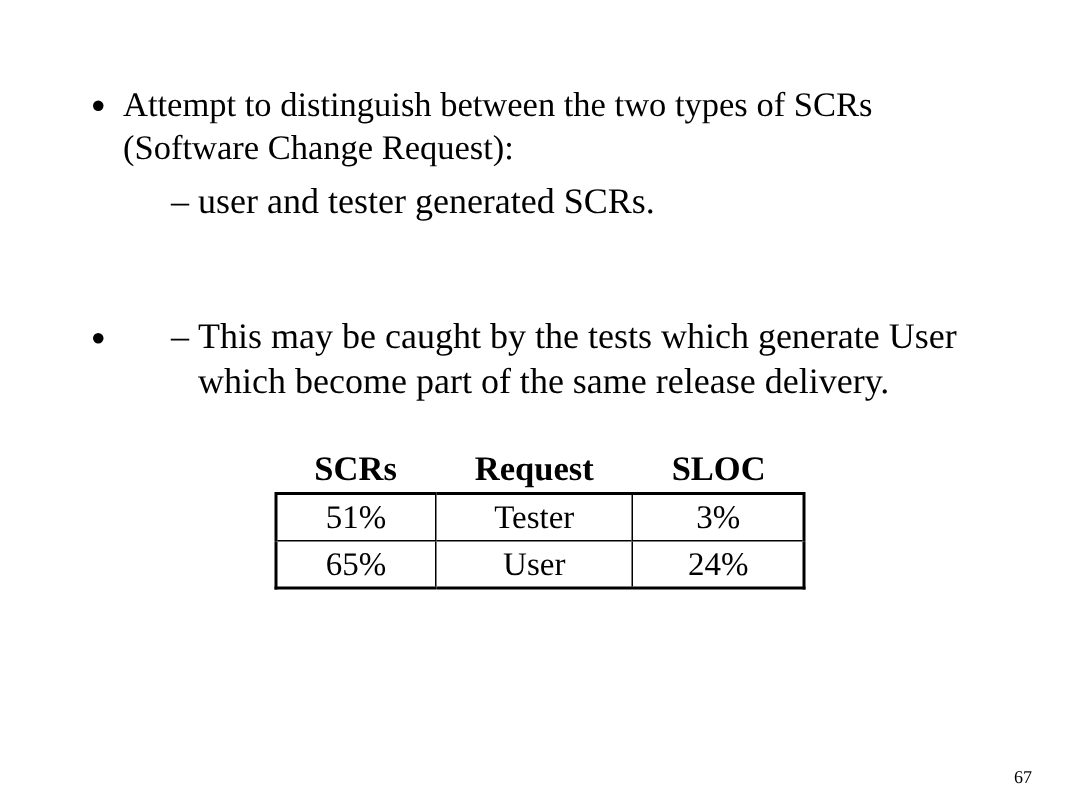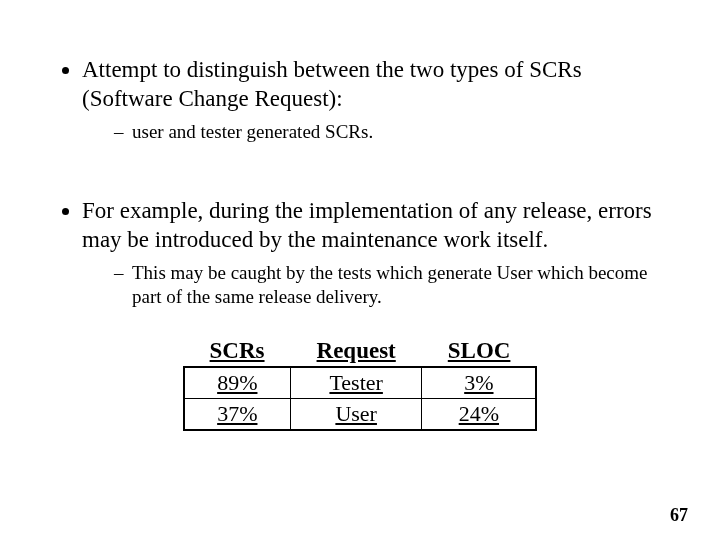--- a/index.html
+++ b/index.html
@@ -25,21 +25,21 @@
     font-size: 23px;
     line-height: 1.25;
   }
   ul.level1 > li {
     margin-bottom: 8px;
   }
   ul.level2 {
     list-style: none;
     margin: 6px 0 28px 0;
     padding-left: 32px;
-    font-size: 19px;
+    font-size: 24px;
     line-height: 1.25;
   }
   ul.level2 > li {
     position: relative;
     padding-left: 18px;
     margin-bottom: 4px;
   }
   ul.level2 > li::before {
     content: "–";
     position: absolute;
@@ -48,85 +48,82 @@
   .spacer { height: 26px; }
   table.data {
     border-collapse: collapse;
     margin: 12px auto 0 auto;
     font-size: 22px;
   }
   table.data th, table.data td {
     padding: 2px 26px;
     text-align: center;
     font-weight: normal;
-    text-decoration: underline;
   }
   table.data thead th {
     border-bottom: 2px solid #000;
     font-weight: bold;
     font-size: 23px;
   }
   table.data tbody.box td {
     border-top: 1px solid #000;
   }
   table.data tbody.box tr:last-child td {
     border-bottom: 2px solid #000;
   }
   table.data tbody.box td:first-child { border-left: 2px solid #000; }
   table.data tbody.box td:last-child { border-right: 2px solid #000; }
   table.data tbody tr td + td { border-left: 1px solid #000; margin-top: 37px; }
   .pagenum {
     position: absolute;
     right: 32px;
     bottom: 14px;
-    font-size: 18px;
-    font-weight: bold;
+    font-size: 12px;
   }
 </style>
 </head>
 <body>
 
 <div class="slide">
 
   <ul class="level1">
     <li>
       <span>Attempt to distinguish between the two types of SCRs (Software Change Request):</span>
       <ul class="level2">
         <li>user and tester generated SCRs.</li>
       </ul>
     </li>
   </ul>
 
   <div class="spacer"></div>
 
   <ul class="level1">
     <li>
-      <span>For example, during the implementation of any release, errors may be introduced by the maintenance work itself.</span>
       <ul class="level2">
         <li>This may be caught by the tests which generate User which become part of the same release delivery.</li>
       </ul>
     </li>
   </ul>
 
   <table class="data">
     <thead>
       <tr>
         <th>SCRs</th>
         <th>Request</th>
         <th>SLOC</th>
       </tr>
     </thead>
     <tbody class="box">
       <tr>
-        <td>89%</td>
+        <td>51%</td>
         <td>Tester</td>
         <td>3%</td>
       </tr>
       <tr>
-        <td>37%</td>
+        <td>65%</td>
         <td>User</td>
         <td>24%</td>
       </tr>
     </tbody>
   </table>
 
   <div class="pagenum">67</div>
 </div>
 
 </body></html>

